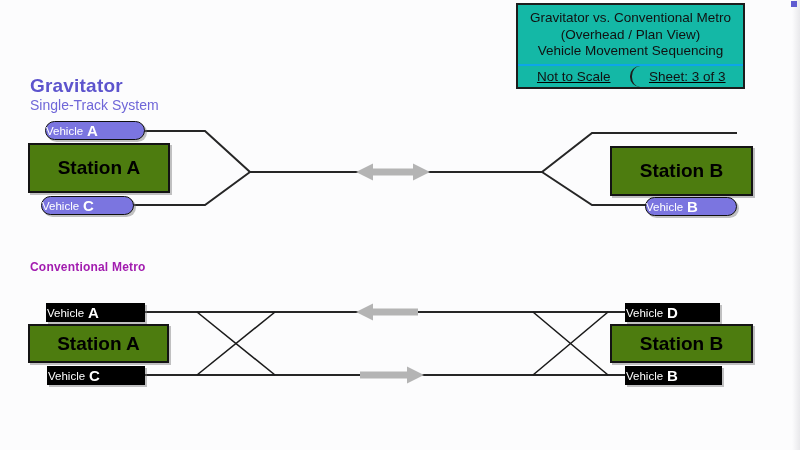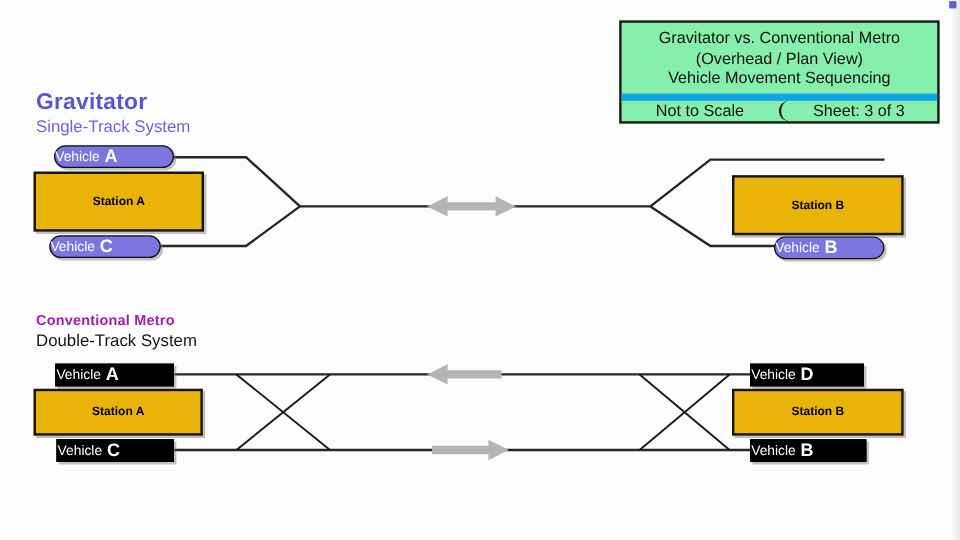--- a/index.html
+++ b/index.html
@@ -7,59 +7,60 @@
   body {
     font-family: "Liberation Sans", sans-serif;
     background: #fcfcfd;
     position: relative;
     overflow: hidden;
   }
   .abs { position: absolute; }
 
   
   .title-block {
-    left: 516px; top: 17px; width: 267px;
+    left: 516px; top: 3px; width: 229px;
     border: 2px solid #1c1c1c;
-    background: #86efac;
+    background: #14b8a6;
   }
   .title-block .tb-main {
     padding: 5px 4px 4px 4px;
     text-align: center;
     font-size: 13.5px;
     line-height: 16.5px;
     color: #111;
   }
   .title-block .tb-row {
     display: flex;
-    border-top: 6px solid #0ea5e9;
+    border-top: 2px solid #0ea5e9;
     height: 23px;
+    text-decoration: underline;
   }
   .title-block .tb-cell {
     flex: 1;
     display: flex; align-items: center; justify-content: center;
     font-size: 13.5px; color: #111;
   }
   .title-block .tb-cell + .tb-cell { border-left: 2px solid #1c1c1c; border-radius: 10px; }
 
   
   .sec-head { line-height: 1.15; }
   .sec-head .h1 { font-size: 19px; font-weight: bold; letter-spacing: .2px; }
   .sec-head .h2 { font-size: 14px; }
   .grav .h1 { color: #5d54cd; }
   .grav .h2 { color: #6f66d8; }
   .metro .h1 { color: #a21caf; font-size: 12px; }
   .metro .h2 { color: #151515; }
 
   
   .station {
-    background: #eab308;
+    background: #4d7c0f;
     border: 2px solid #141414;
     box-shadow: 2px 2px 0 rgba(120,120,120,0.45);
     display: flex; align-items: center; justify-content: center;
-    font-weight: bold; font-size: 10px; color: #000;
+    font-weight: bold; font-size: 19px; color: #000;
   }
 
   
   .veh {
     display: flex; align-items: center; 
     color: #fff; white-space: nowrap;
     box-shadow: 2px 2px 0 rgba(120,120,120,0.45);
   }
   .veh .v-prefix { font-size: 11.5px; }
   .veh .v-letter { font-size: 15px; font-weight: bold; margin-left: 4px; }
@@ -151,21 +152,20 @@
   <span class="v-prefix">Vehicle</span>
   <span class="v-letter">C</span>
 </div>
 <div class="abs veh pill" style="left:645px; top:197px; width:92px; height:19px">
   <span class="v-prefix">Vehicle</span>
   <span class="v-letter">B</span>
 </div>
 
 <div class="abs sec-head metro" style="left:30px; top:261px">
   <div class="h1">Conventional Metro</div>
-  <div class="h2">Double-Track System</div>
 </div>
 
 <div class="abs station" style="left:28px; top:324px; width:141px; height:39px">Station A</div>
 <div class="abs station" style="left:610px; top:324px; width:143px; height:39px">Station B</div>
 
 <div class="abs veh tag" style="left:46px; top:303px; width:99px; height:19px">
   <span class="v-prefix">Vehicle</span>
   <span class="v-letter">A</span>
 </div>
 <div class="abs veh tag" style="left:47px; top:366px; width:98px; height:19px">

